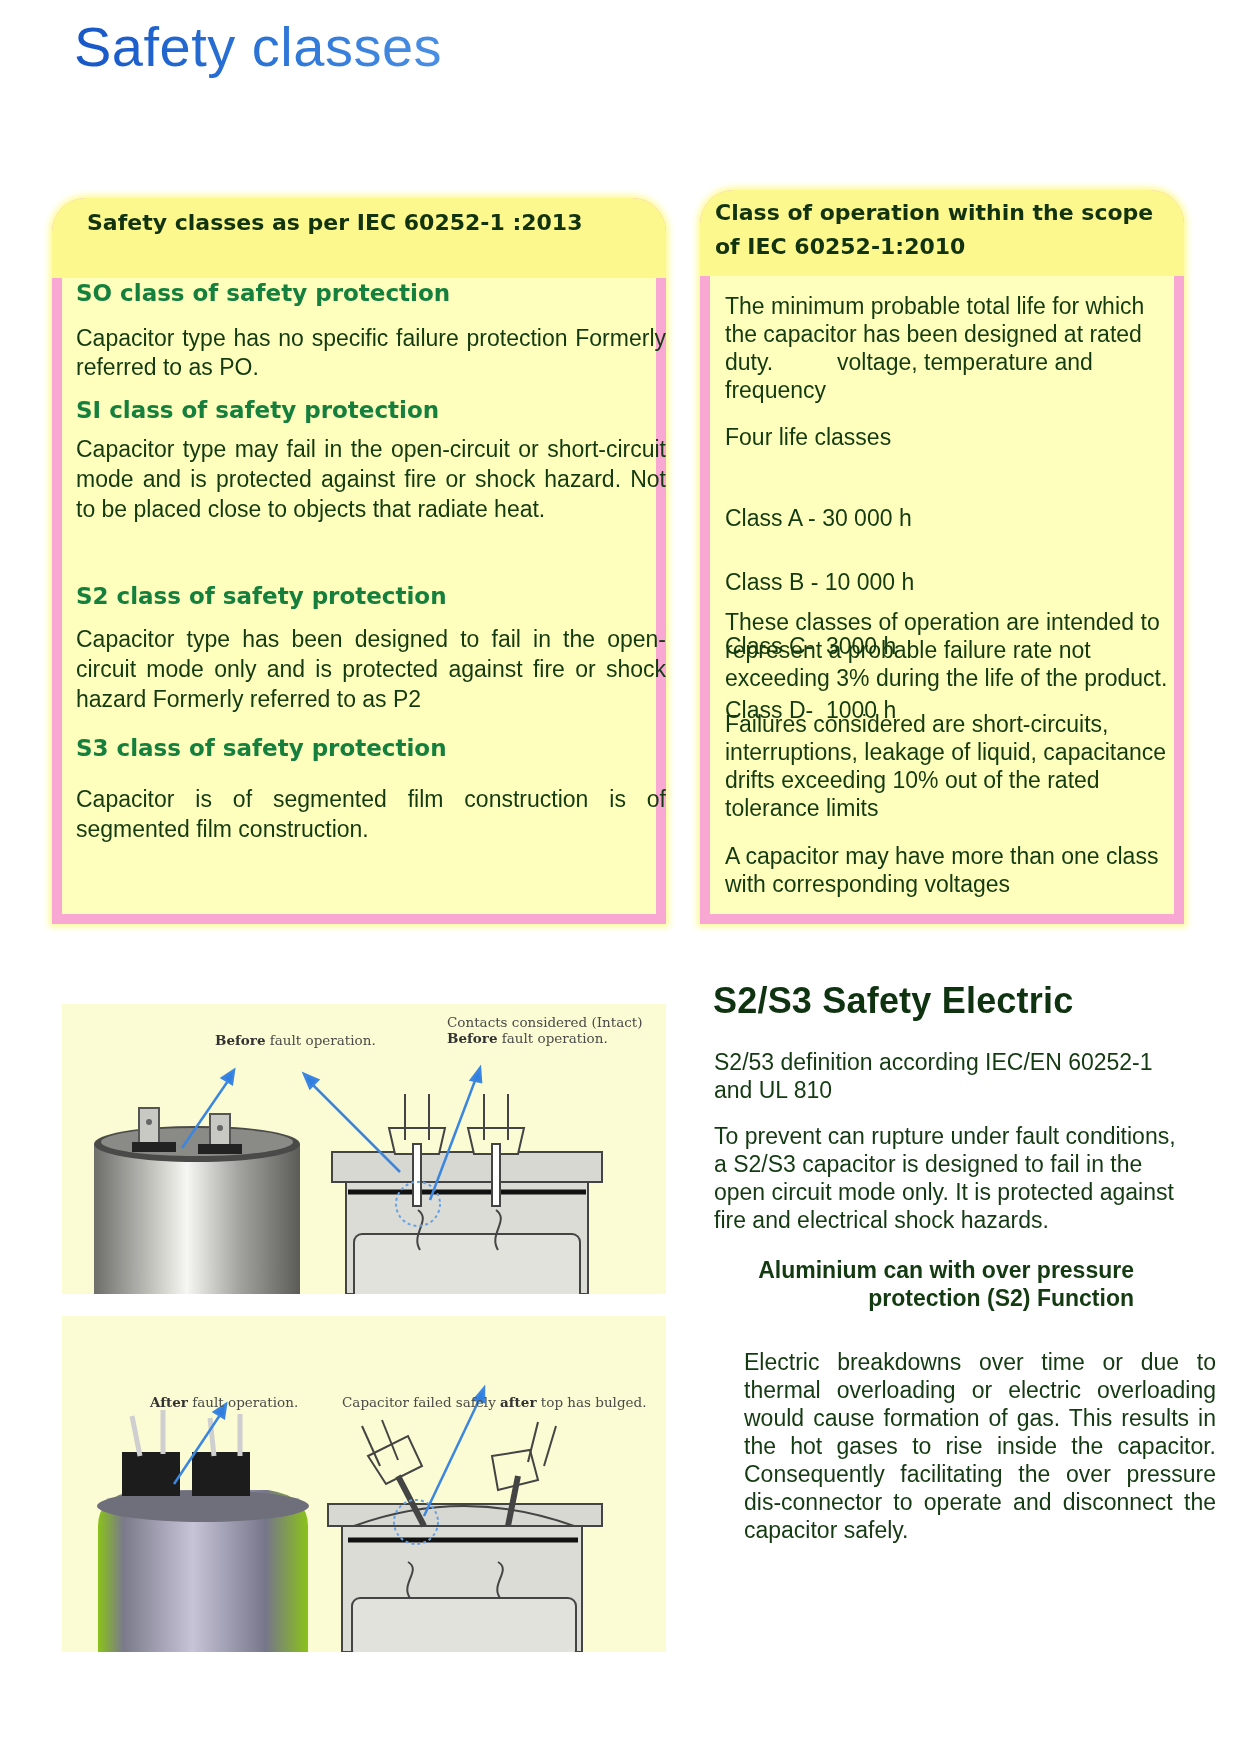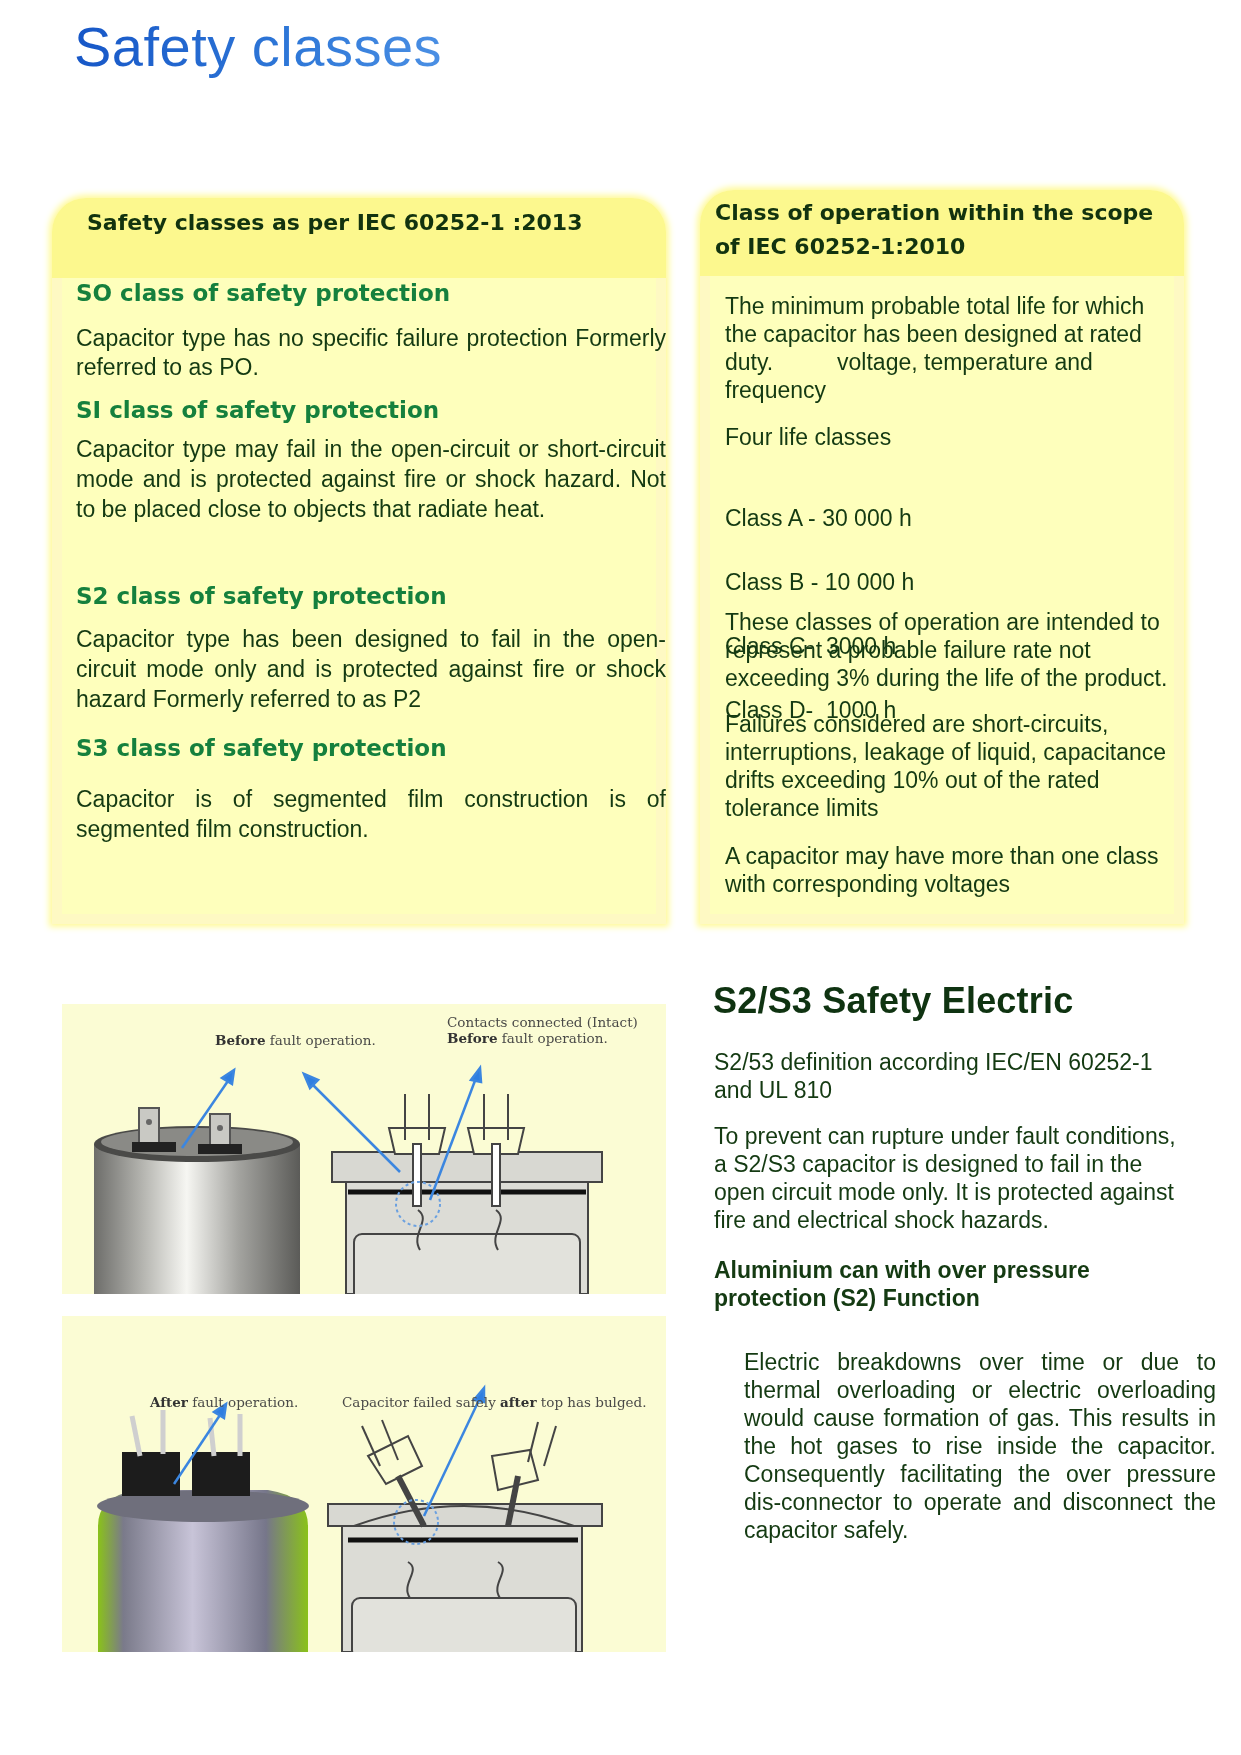--- a/index.html
+++ b/index.html
@@ -3,21 +3,21 @@
 <meta charset="utf-8">
 <style>
   html, body { margin: 0; padding: 0; background: #ffffff; }
   body { width: 1241px; height: 1755px; position: relative; overflow: hidden;
          font-family: "Liberation Sans", sans-serif; color: #0f3311; }
   .page-title { position: absolute; left: 74px; top: 14px; font-size: 56px; font-weight: normal;
     letter-spacing: 0.5px; margin: 0;
     background: linear-gradient(90deg, #1757c7 0%, #2f78d8 60%, #4a8fe4 100%);
     -webkit-background-clip: text; background-clip: text; color: transparent; }
 
-  .panel { position: absolute; background: #fef9c3; box-shadow: 0 0 6px 3px #fffa99; }
+  .panel { position: absolute; background: #f9a8d4; box-shadow: 0 0 6px 3px #fffa99; }
   .panel-head { position: absolute; left: 0; right: 0; top: 0; background: #fcf88e;
     border-radius: 34px 34px 0 0; font-family: "DejaVu Sans", sans-serif; font-weight: bold;
     color: #12330f; }
   .panel-body { position: absolute; left: 10px; right: 10px; bottom: 10px; background: #feffbc; }
 
   #left-panel { left: 52px; top: 198px; width: 614px; height: 726px; border-radius: 34px 34px 0 0; }
   #left-panel .panel-head { height: 80px; font-size: 22px; padding: 10px 0 0 35px; box-sizing: border-box; line-height: 1.4; }
   #left-panel .panel-body { top: 80px; padding: 0 16px 0 16px; }
 
   #right-panel { left: 700px; top: 190px; width: 484px; height: 734px; border-radius: 34px 34px 0 0; }
@@ -133,21 +133,21 @@
       <line x1="120" y1="144" x2="168" y2="74"></line>
       <polygon points="172,66 160,74 170,80"></polygon>
       <line x1="338" y1="168" x2="248" y2="78"></line>
       <polygon points="242,70 248,84 256,76"></polygon>
       <line x1="368" y1="196" x2="414" y2="74"></line>
       <polygon points="418,64 409,76 419,78"></polygon>
     </g>
   </svg>
   <div class="fig-label" style="left:153px; top:28px;"><b>Before</b><span> fault operation.</span></div>
   <div class="fig-label" style="left:385px; top:10px;">
-    <div>Contacts connected (Intact)</div>
+    <div>Contacts considered (Intact)</div>
     <div><b>Before</b><span> fault operation.</span></div>
   </div>
 </div>
 
 <div class="figure" id="fig-after">
   <svg width="604" height="336" viewBox="0 0 604 336">
     <defs>
       <linearGradient id="canGrad2" x1="0" x2="1" y1="0" y2="0">
         <stop offset="0" stop-color="#8ac21a"></stop>
         <stop offset="0.12" stop-color="#7a7a8a"></stop>
@@ -191,14 +191,14 @@
       <polygon points="422,72 412,84 422,86"></polygon>
     </g>
   </svg>
   <div class="fig-label" style="left:88px; top:78px;"><b>After</b><span> fault operation.</span></div>
   <div class="fig-label" style="left:280px; top:78px;"><span>Capacitor failed safely </span><b>after</b><span> top has bulged.</span></div>
 </div>
 
 <h2 class="features-title">S2/S3 Safety Electric</h2>
 <p class="f-text" style="top:1048px; width:440px;">S2/53 definition according IEC/EN 60252-1 and UL 810</p>
 <p class="f-text" style="top:1122px;">To prevent can rupture under fault conditions, a S2/S3 capacitor is designed to fail in the open circuit mode only. It is protected against fire and electrical shock hazards.</p>
-<p class="f-text f-bold" style="top:1256px; width:420px;">Aluminium can with over pressure protection (S2) Function</p>
+<p class="f-text f-bold" style="top:1256px; width:420px;text-align:right;">Aluminium can with over pressure protection (S2) Function</p>
 <p class="f-text justify" style="top:1348px; width:472px;margin-left:30px;">Electric breakdowns over time or due to thermal overloading or electric overloading would cause formation of gas. This results in the hot gases to rise inside the capacitor. Consequently facilitating the over pressure dis-connector to operate and disconnect the capacitor safely.</p>
 
 </body></html>

